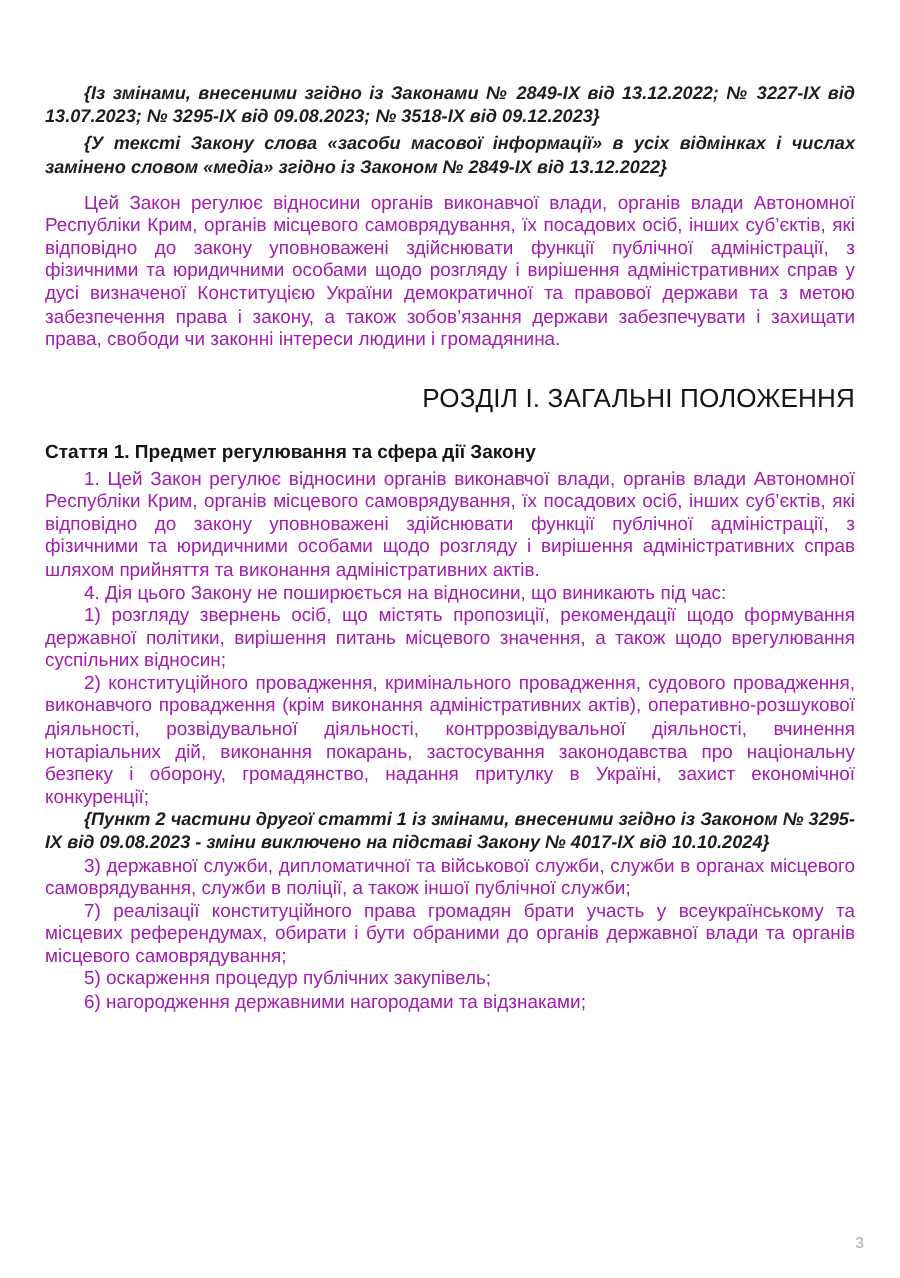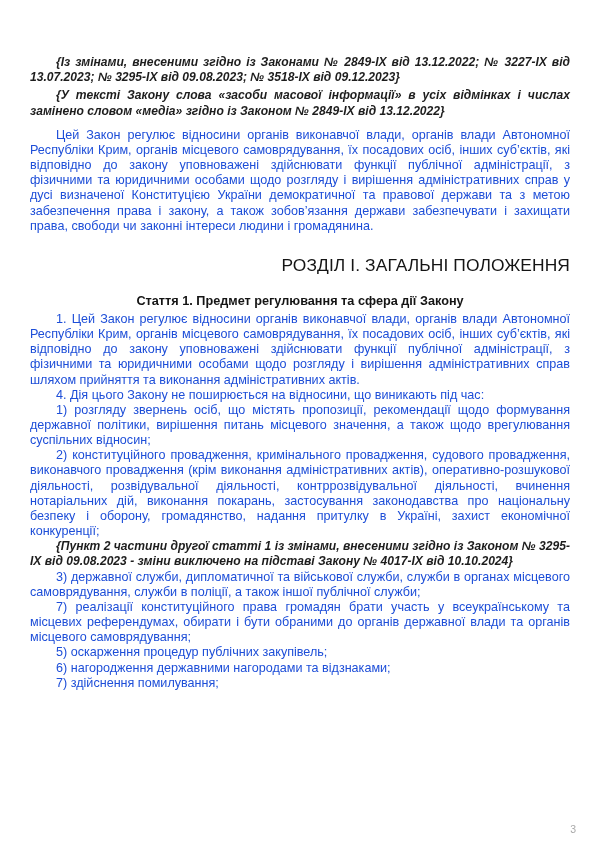--- a/index.html
+++ b/index.html
@@ -62,21 +62,21 @@
   }
 
   
   .para {
     font-size: 12.6px;
     line-height: 15.15px;
     text-align: justify;
     text-justify: inter-word;
     text-indent: 26px;
     margin: 0;
-    color: #1d4ed8;
+    color: #a21caf;
     hyphens: manual;
   }
   .para-lead {
     margin-top: 9px;
   }
   .para-tight {
     margin-top: 0;
   }
 
   
@@ -89,21 +89,21 @@
     text-transform: uppercase;
     margin: 21px 0 0 0;
     color: #141414;
   }
   .article-heading {
     font-weight: 700;
     font-size: 12.7px;
     line-height: 15px;
     margin: 19px 0 3px 0;
     color: #141414;
-    text-align: center;
+    text-align: left;
   }
 
   
   .page-number {
     position: absolute;
     right: 24px;
     bottom: 18px;
     font-size: 10.5px;
     color: #a9a9a9;
     line-height: 1;
@@ -128,17 +128,16 @@
   <p class="para para-tight">4. Дія цього Закону не поширюється на відносини, що виникають під час:</p>
   <p class="para para-tight">1) розгляду звернень осіб, що містять пропозиції, рекомендації щодо формування державної політики, вирішення питань місцевого значення, а також щодо врегулювання суспільних відносин;</p>
   <p class="para para-tight">2) конституційного провадження, кримінального провадження, судового провадження, виконавчого провадження (крім виконання адміністративних актів), оперативно-розшукової діяльності, розвідувальної діяльності, контррозвідувальної діяльності, вчинення нотаріальних дій, виконання покарань, застосування законодавства про національну безпеку і оборону, громадянство, надання притулку в Україні, захист економічної конкуренції;</p>
 
   <p class="note">{Пункт 2 частини другої статті 1 із змінами, внесеними згідно із Законом № 3295-IX від 09.08.2023 - зміни виключено на підставі Закону № 4017-IX від 10.10.2024}</p>
 
   <p class="para para-tight">3) державної служби, дипломатичної та військової служби, служби в органах місцевого самоврядування, служби в поліції, а також іншої публічної служби;</p>
   <p class="para para-tight">7) реалізації конституційного права громадян брати участь у всеукраїнському та місцевих референдумах, обирати і бути обраними до органів державної влади та органів місцевого самоврядування;</p>
   <p class="para para-tight">5) оскарження процедур публічних закупівель;</p>
   <p class="para para-tight">6) нагородження державними нагородами та відзнаками;</p>
-  <p class="para para-tight">7) здійснення помилування;</p>
 
   <div class="page-number">3</div>
 
 </div>
 
 </body></html>

